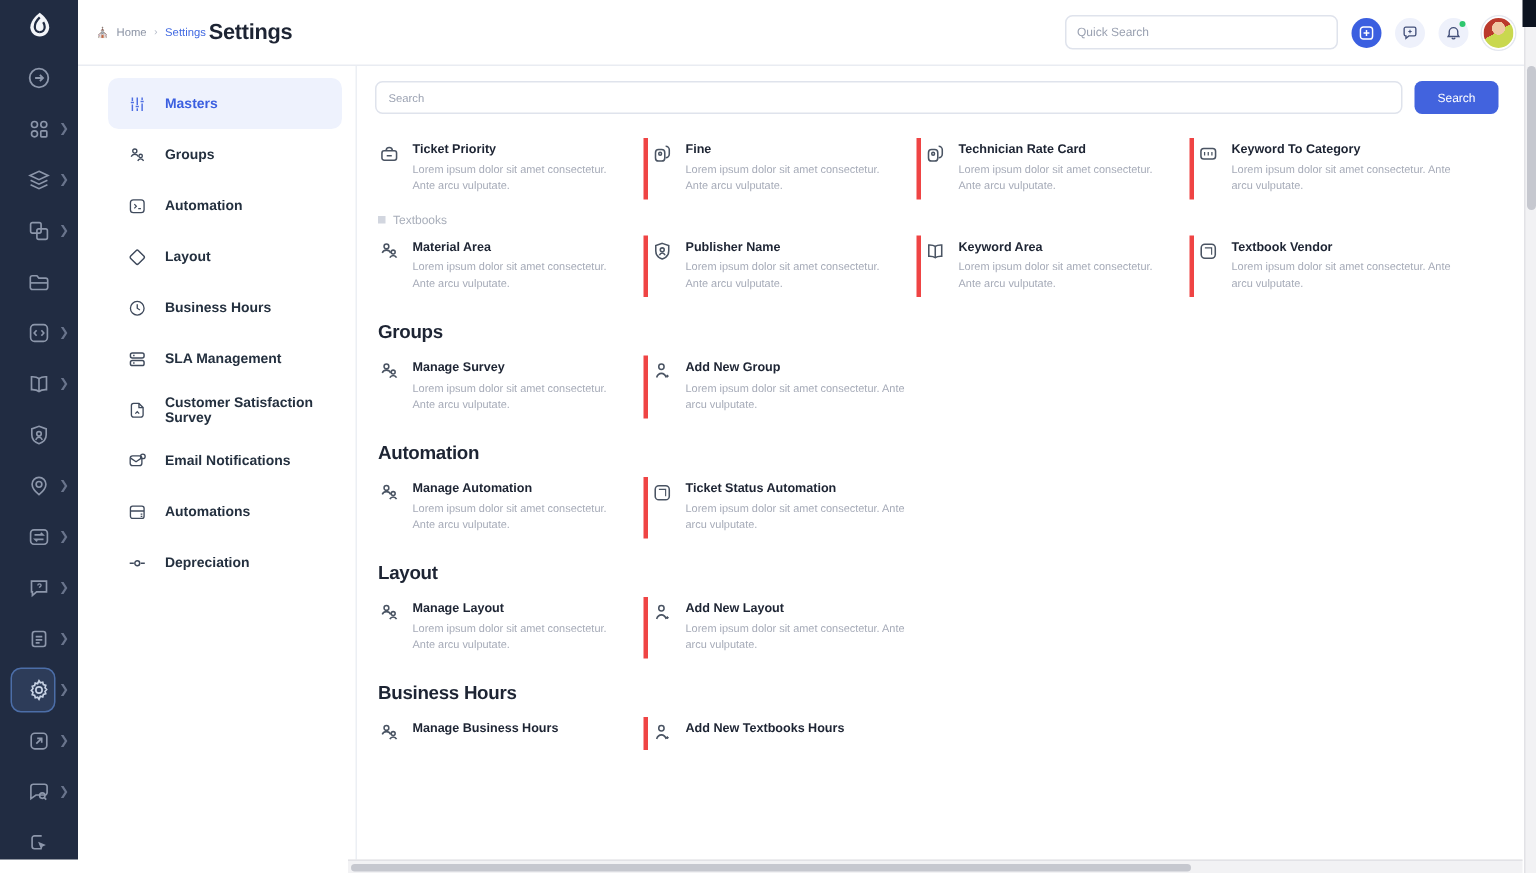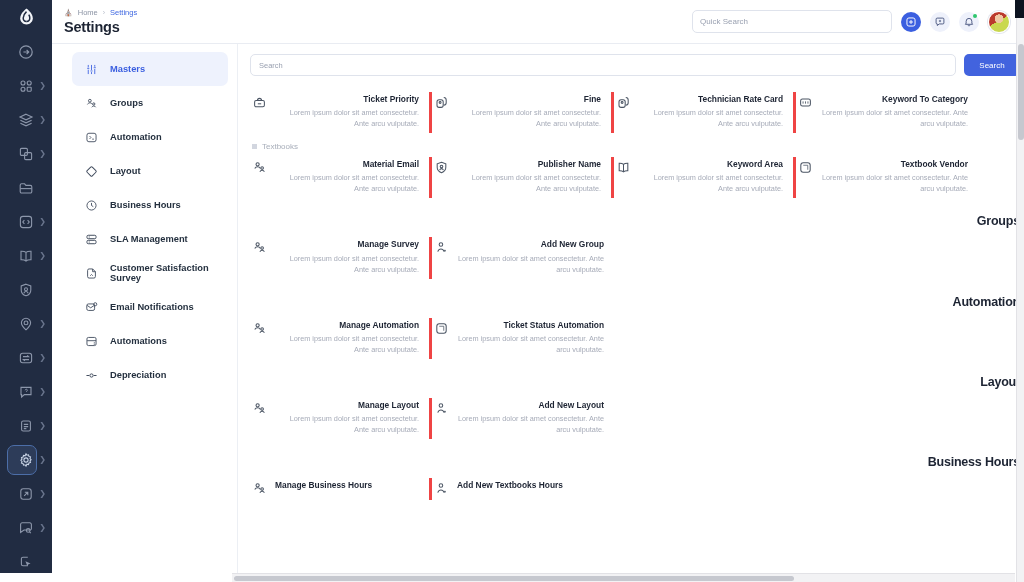--- a/index.html
+++ b/index.html
@@ -66,31 +66,31 @@
   .shell { flex: 1 1 auto; display: flex; flex-direction: column; min-width: 0; position: relative; }
 
   .topbar {
     height: 44px; flex: 0 0 44px;
     background: #ffffff;
     border-bottom: 1px solid #e9ecf2;
     display: flex; align-items: center;
     padding: 0 14px 0 12px;
     justify-content: space-between;
   }
-  .tb-left { display: flex; flex-direction: column; justify-content: center; gap: 2px; }
+  .tb-left { display: flex; flex-direction: row; justify-content: center; gap: 2px; }
   .crumbs { display: flex; align-items: center; gap: 5px; font-size: 7.5px; color: #8b93a4; }
   .crumbs .home-ic { font-size: 7px; color: #8b93a4; }
   .crumbs .c-home { color: #8b93a4; }
   .crumbs .c-sep { color: #b6bcc9; font-size: 7px; }
   .crumbs .c-cur { color: #4169e1; }
   .page-title { font-size: 14.5px; font-weight: bold; color: #1d2433; letter-spacing: -.2px; }
 
   .tb-right { display: flex; align-items: center; gap: 9px; }
   .quick-search {
-    width: 200px; height: 23px;
+    width: 182px; height: 23px;
     border: 1px solid #dfe3ec; border-radius: 5px;
     display: flex; align-items: center; padding: 0 7px;
     justify-content: space-between; background: #fff;
   }
   .quick-search .qs-text { font-size: 8px; color: #9aa1b1; }
   .tb-icon {
     width: 20px; height: 20px; border-radius: 50%;
     display: flex; align-items: center; justify-content: center;
     position: relative;
   }
@@ -126,22 +126,21 @@
   }
   .snav-item .sn-ico { width: 15px; height: 15px; display: flex; align-items: center; justify-content: center; color: #3f4a5c; flex: 0 0 15px; }
   .snav-item.active { background: #eef2fd; color: #3b5fe0; }
   .snav-item.active .sn-ico { color: #4e6fe3; }
 
   .content {
     flex: 1 1 auto; min-width: 0;
     background: #ffffff;
     overflow: hidden;
     position: relative;
-    padding: 10px 4px 0 12px;
-    text-align: right;
+    padding: 10px 25px 0 12px;
   }
 
   .search-row { display: flex; align-items: center; gap: 8px; margin-bottom: 16px; }
   .search-input {
     flex: 1 1 auto; height: 22px;
     border: 1px solid #dfe3ec; border-radius: 5px;
     display: flex; align-items: center; padding: 0 8px;
     font-size: 7.5px; color: #9aa1b1; background: #fff;
   }
   .search-btn {
@@ -623,21 +622,21 @@
           <div class="card">
             <span class="c-ico">
               <svg width="15" height="15" viewBox="0 0 16 16" fill="none" stroke="currentColor" stroke-width="1.1">
                 <circle cx="6" cy="4.6" r="1.7"></circle>
                   <path d="M3 9.1c.6-1.2 1.7-1.9 3-1.9s2.4.7 3 1.9"></path>
                 <circle cx="10.8" cy="8.6" r="1.4"></circle>
                   <path d="M8.4 12.6c.5-1 1.4-1.6 2.4-1.6s1.9.6 2.4 1.6"></path>
               </svg>
             </span>
             <div class="c-body">
-              <div class="c-title">Material Email</div>
+              <div class="c-title">Material Area</div>
               <div class="c-desc">Lorem ipsum dolor sit amet consectetur. Ante arcu vulputate.</div>
             </div>
           </div>
 
           <div class="card">
             <span class="c-ico">
               <svg width="15" height="15" viewBox="0 0 16 16" fill="none" stroke="currentColor" stroke-width="1.1">
                 <path d="M8 2.4l4.6 1.6v3.8c0 2.9-1.9 4.8-4.6 5.7-2.7-.9-4.6-2.8-4.6-5.7V4z"></path>
                 <circle cx="8" cy="7" r="1.4"></circle>
                   <path d="M6 10.8c.4-1 1.2-1.6 2-1.6s1.6.6 2 1.6"></path>

